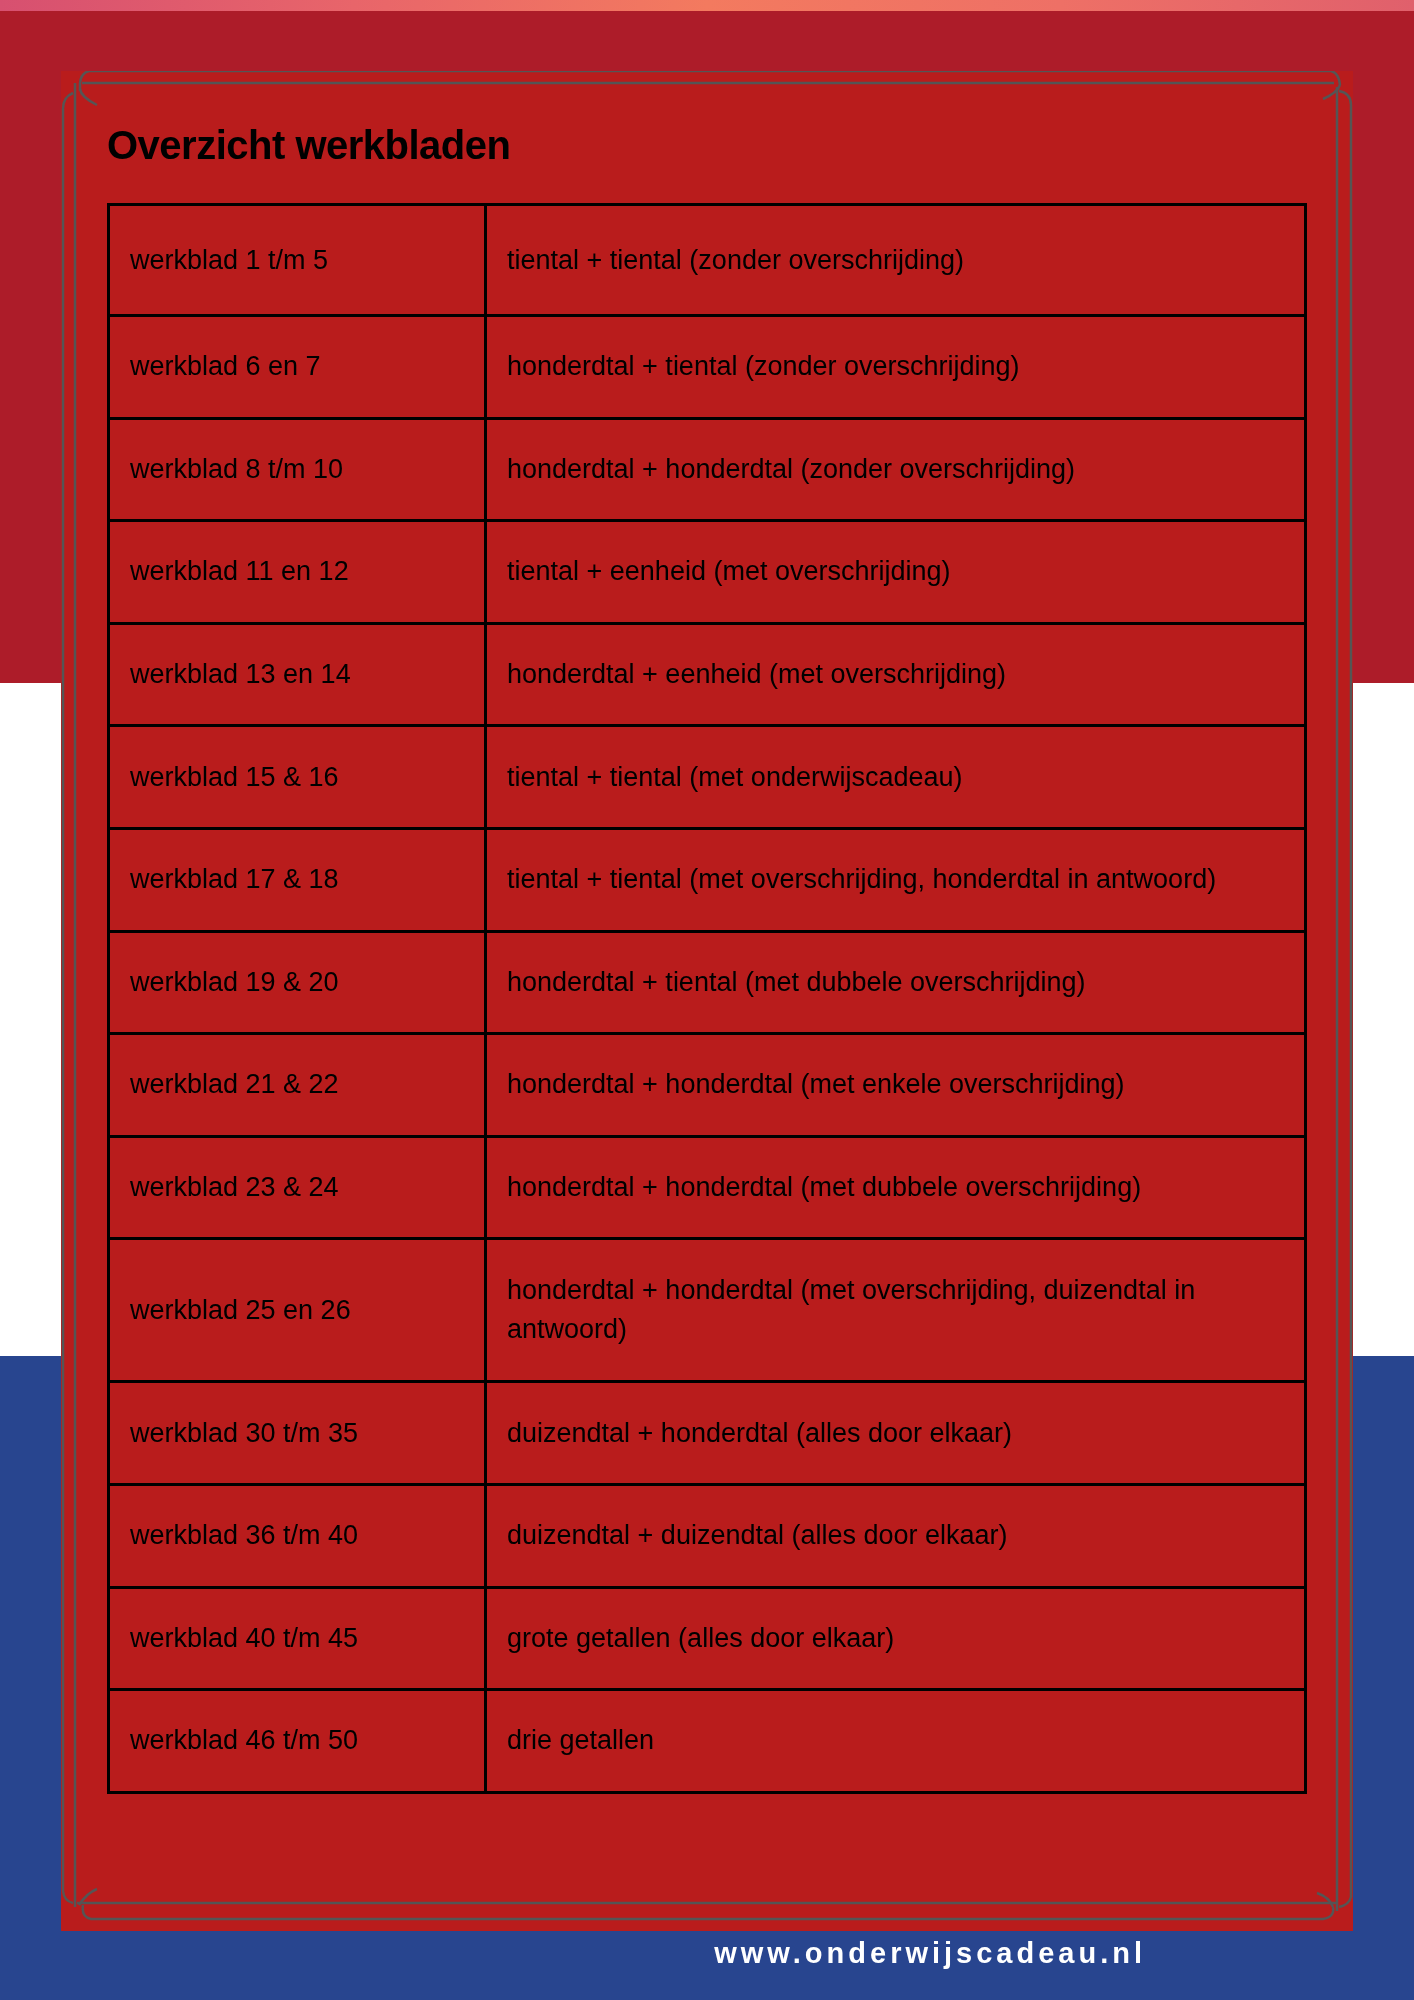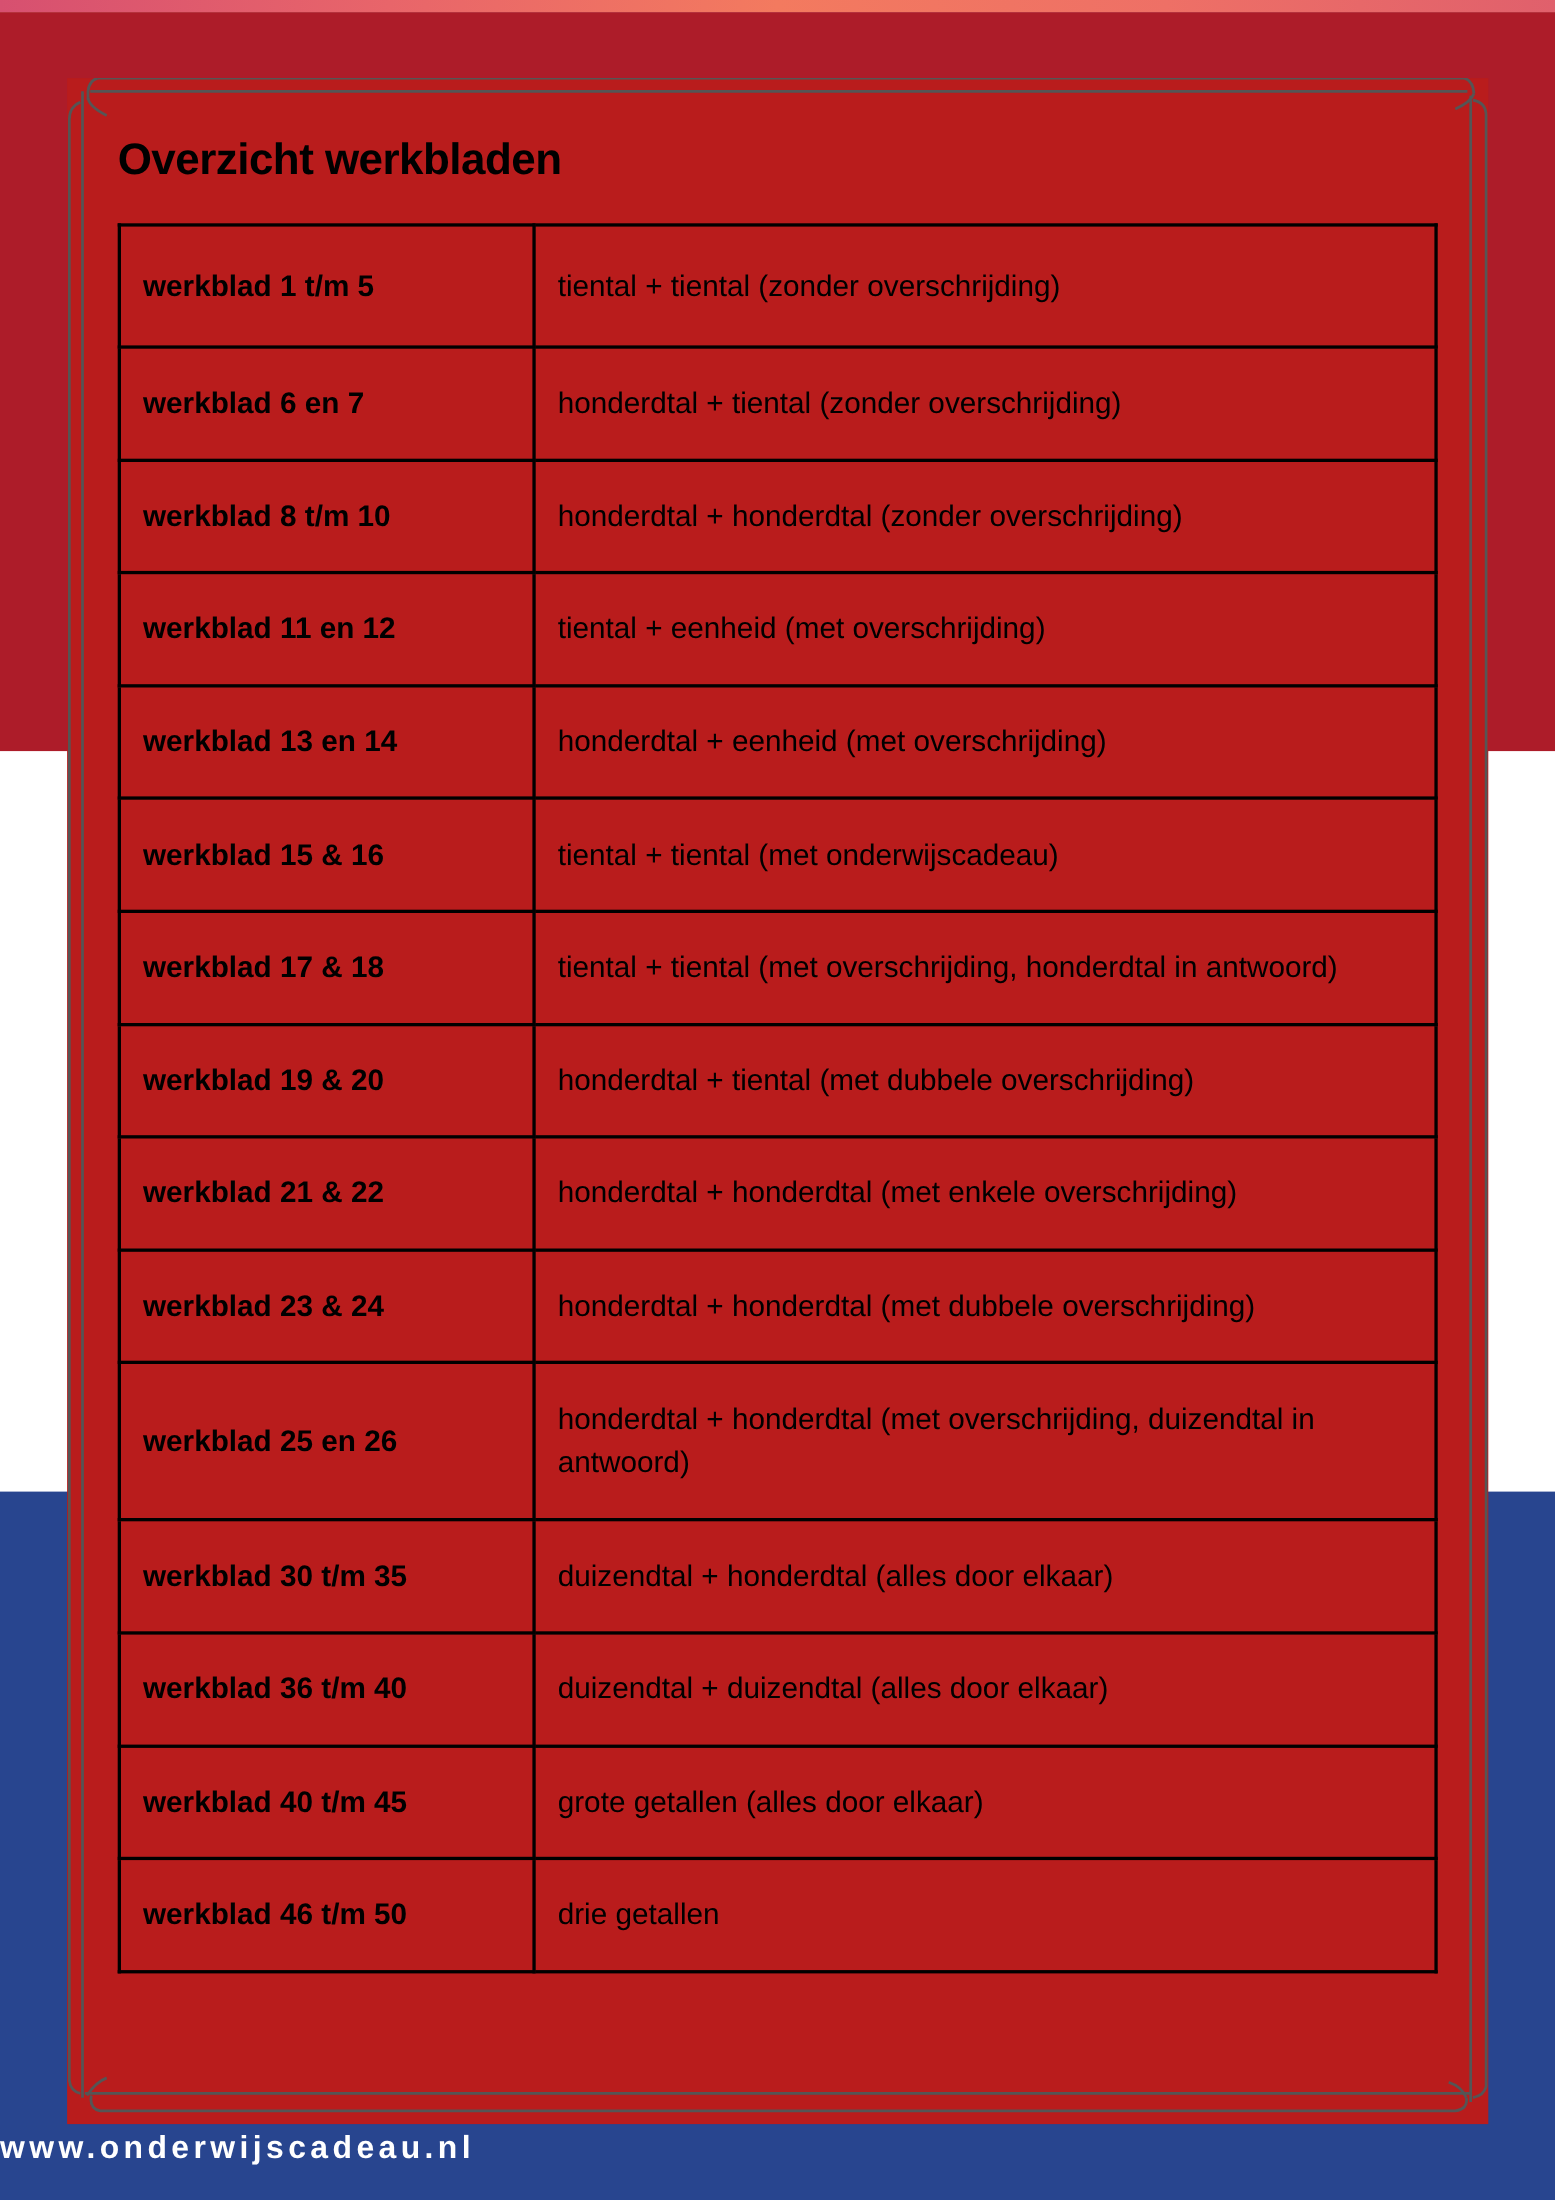--- a/index.html
+++ b/index.html
@@ -31,28 +31,28 @@
     position: absolute; left: 46px; top: 132px; width: 1200px;
     border-collapse: collapse; table-layout: fixed;
   }
   table.overview td {
     border: 3px solid #000;
     padding: 0 20px;
     font-size: 27px; color: #000;
     vertical-align: middle;
     line-height: 39px;
   }
-  table.overview td.range { width: 334px; font-weight: bold; }
+  table.overview td.range { width: 334px; font-weight: normal; }
   table.overview td.topic { font-weight: normal; }
   table.overview tr { height: 102.6px; }
   table.overview tr.first { height: 111px; }
   table.overview tr.tall { height: 143px; }
 
   .footer-url {
-    position: absolute; left: 0; top: 1937px; width: 1146px; text-align: left;
+    position: absolute; left: 0; top: 1937px; width: 1146px; text-align: right;
     color: #ffffff; font-size: 29px; font-weight: bold; letter-spacing: 4px;
   }
 </style>
 </head>
 <body>
 
 <div class="top-stripe"></div>
 <div class="band-red"></div>
 <div class="band-white"></div>
 <div class="band-blue"></div>

